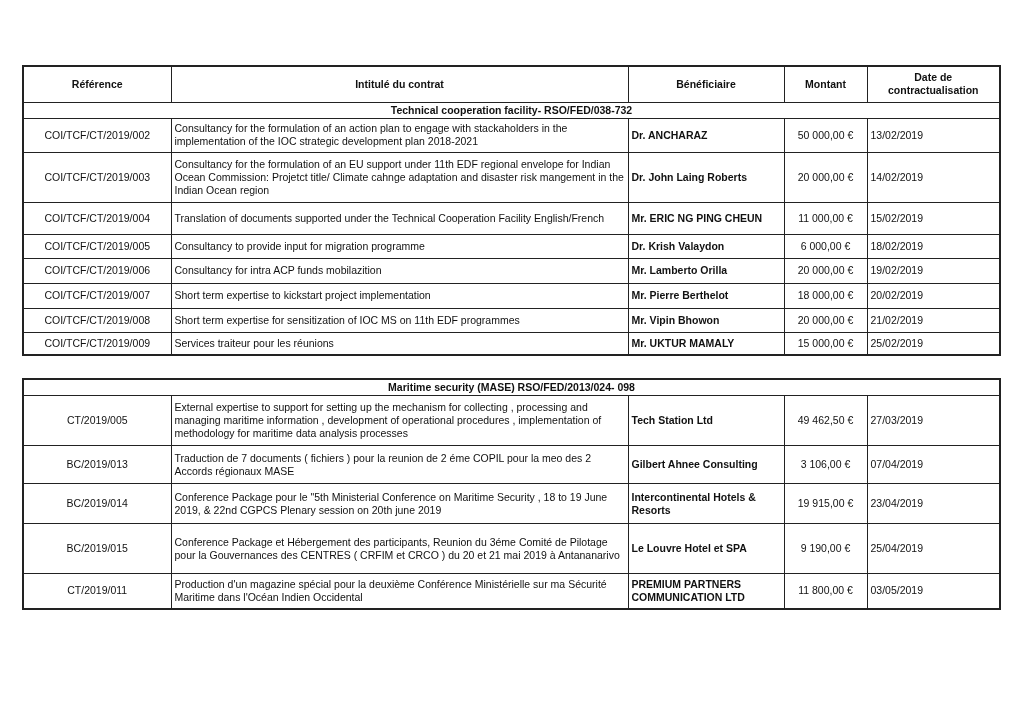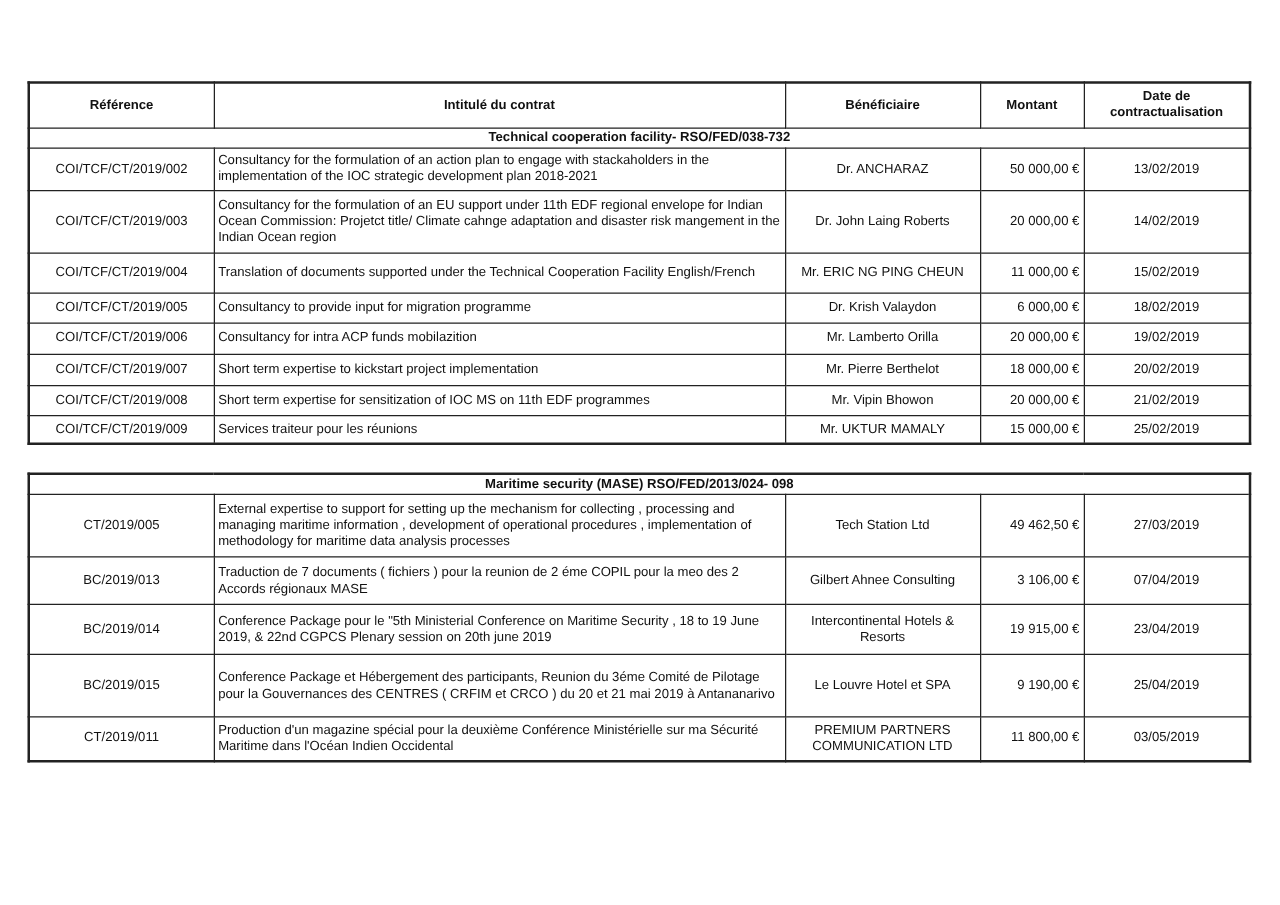--- a/index.html
+++ b/index.html
@@ -7,23 +7,23 @@
          font-family:"Liberation Sans", sans-serif; color:#111; }
   table.ct { position:absolute; left:22px; width:977px; border-collapse:collapse;
              border:2.5px solid #222; table-layout:fixed; font-size:10.5px; line-height:13px; }
   table.ct td, table.ct th { border:1.3px solid #222; padding:0 3px; vertical-align:middle; overflow:hidden; }
   col.c-ref { width:148px; } col.c-int { width:457px; } col.c-ben { width:156px; }
   col.c-mon { width:83px; } col.c-date { width:133px; }
   th { font-weight:bold; text-align:center; font-size:10.5px; }
   td.sec { text-align:center; font-weight:bold; height:15px; padding:0; }
   td.ref { text-align:center; vertical-align:top; padding-top:1px;margin-left:24px; }
   td.int { text-align:left; vertical-align:top; padding-top:1px;margin-top:46px; }
-  td.ben { text-align:center; }
-  td.mon { text-align:right; padding-right:4px; }
-  td.date { text-align:center; }
+  td.ben { text-align:left;font-weight:bold; }
+  td.mon { text-align:center; padding-right:4px; }
+  td.date { text-align:left; }
   #t1 { top:65px; }
   #t2 { top:378px; }
 </style>
 </head>
 <body>
 
 <table class="ct" id="t1">
   <colgroup>
       <col class="c-ref">
       <col class="c-int">

